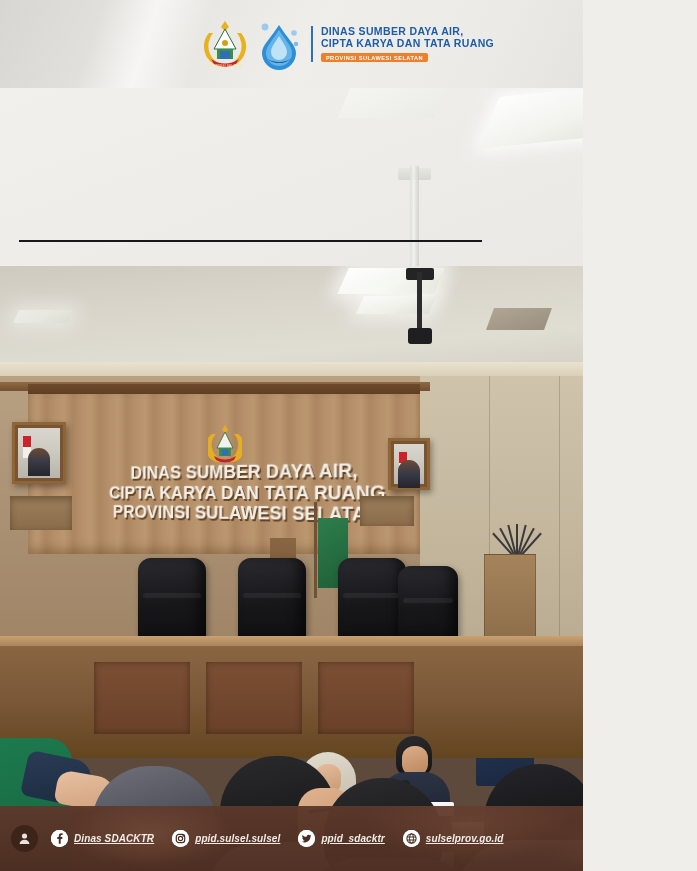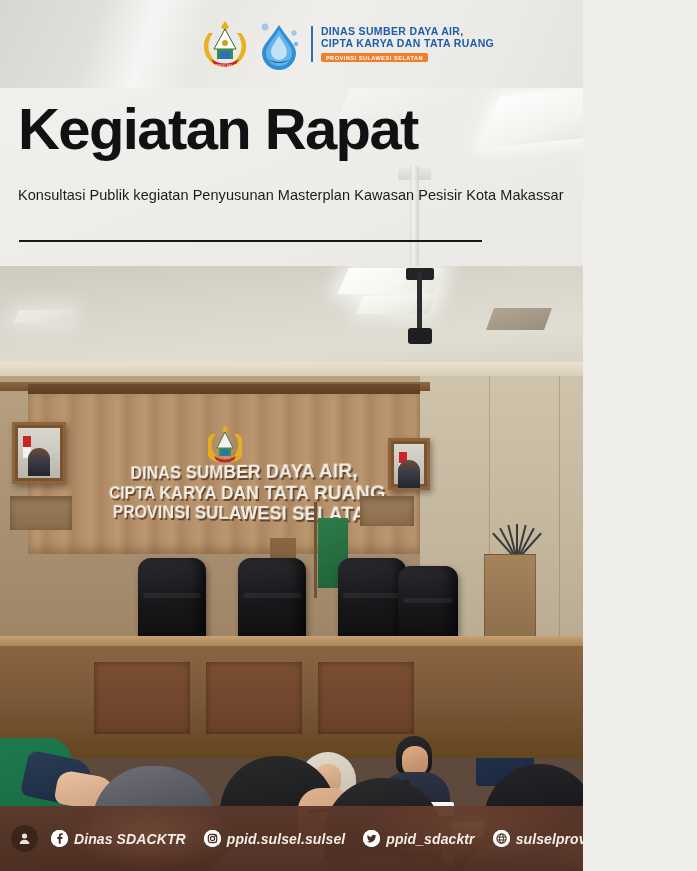--- a/index.html
+++ b/index.html
@@ -449,22 +449,22 @@
     background: #3c2419; display: flex; align-items: center; justify-content: center;
     flex: 0 0 auto;
   }
   .fsocials { position: relative; z-index: 2; display: flex; align-items: center; margin-left: 13px; }
   .fitem { display: flex; align-items: center; gap: 6px; margin-right: 18px; }
   .fico {
     width: 17px; height: 17px; border-radius: 50%; background: #fff;
     display: flex; align-items: center; justify-content: center; flex: 0 0 auto;
   }
   .flabel {
-    font-size: 14px; color: #f3ece7; font-style: italic; font-weight: 700;
-    letter-spacing: .1px; white-space: nowrap;
+    font-size: 10px; color: #f3ece7; font-style: italic; font-weight: 700;
+    letter-spacing: .1px; white-space: nowrap; text-decoration: underline;
   }
 </style>
 </head>
 <body>
 
 <div class="poster">
 
   <div class="logobar">
     <div class="logo-group">
 
@@ -504,22 +504,20 @@
   </div>
 
   <div class="titleblock">
     <div class="ghost-fixture"></div>
     <div class="ghost-light a"></div>
     <div class="ghost-light b"></div>
     <div class="ghost-pole-cap"></div>
     <div class="ghost-pole"></div>
   </div>
 
-  <h1 class="poster-title">Kegiatan Rapat</h1>
-  <p class="poster-sub">Konsultasi Publik kegiatan Penyusunan Masterplan Kawasan Pesisir  Kota Makassar</p>
   <div class="title-rule"></div>
 
   <div class="photo">
 
     <div class="ceiling"></div>
     <div class="ceil-light cl1"></div>
     <div class="ceil-light cl2"></div>
     <div class="ceil-light cl3"></div>
     <div class="ceil-vent"></div>
     <div class="ceil-soffit"></div>

